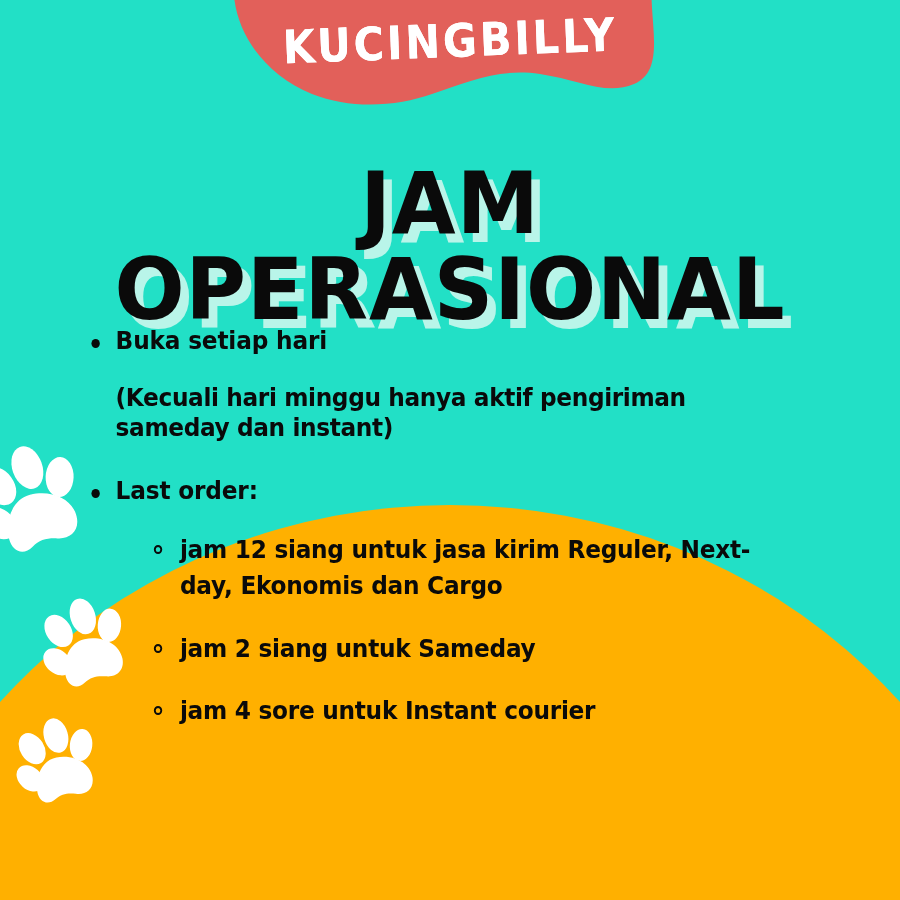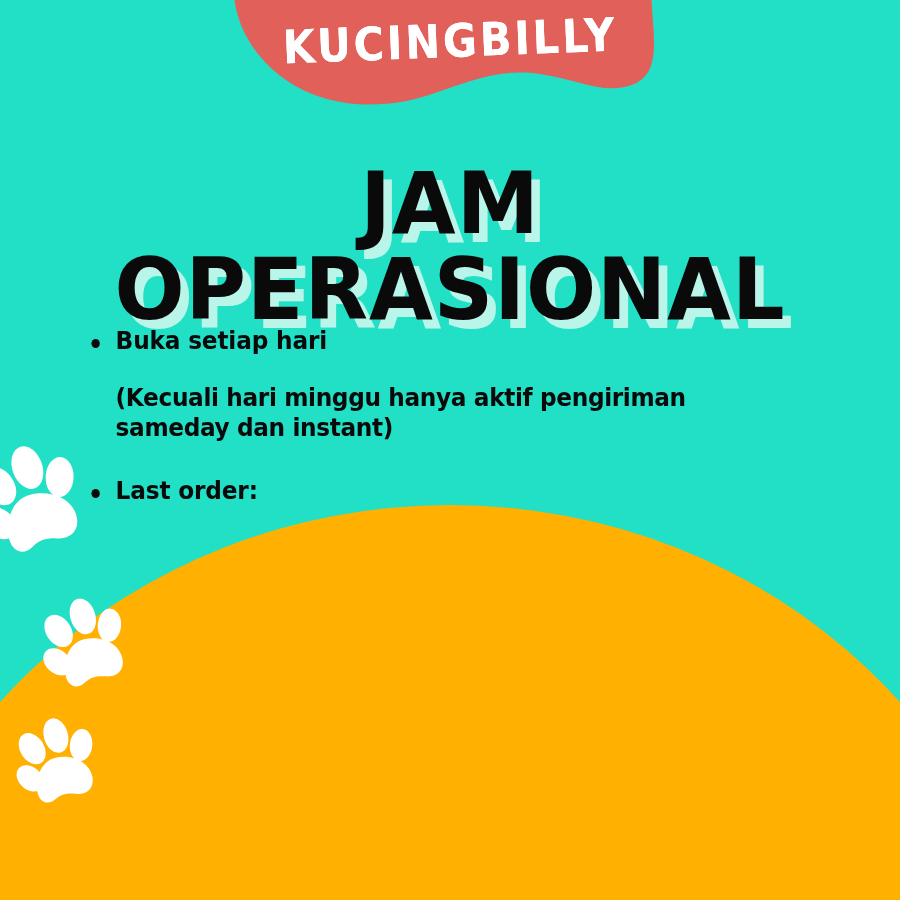--- a/index.html
+++ b/index.html
@@ -224,16 +224,30 @@
       <span>Buka setiap hari</span>
     </div>
 
     <div class="note-line">(Kecuali hari minggu hanya aktif pengiriman sameday dan instant)</div>
 
     <div class="lvl1-item second">
       <span class="dot-bullet"></span>
       <span>Last order:</span>
     </div>
 
+    <div class="sublist">
+      <div class="lvl2-item">
+        <span class="ring-bullet"></span>
+        <span>jam 12 siang untuk jasa kirim Reguler, Next-day, Ekonomis dan Cargo</span>
+      </div>
+      <div class="lvl2-item">
+        <span class="ring-bullet"></span>
+        <span>jam 2 siang untuk Sameday</span>
+      </div>
+      <div class="lvl2-item">
+        <span class="ring-bullet"></span>
+        <span>jam 4 sore untuk Instant courier</span>
+      </div>
+    </div>
 
   </div>
 
 </div>
 
 </body></html>

